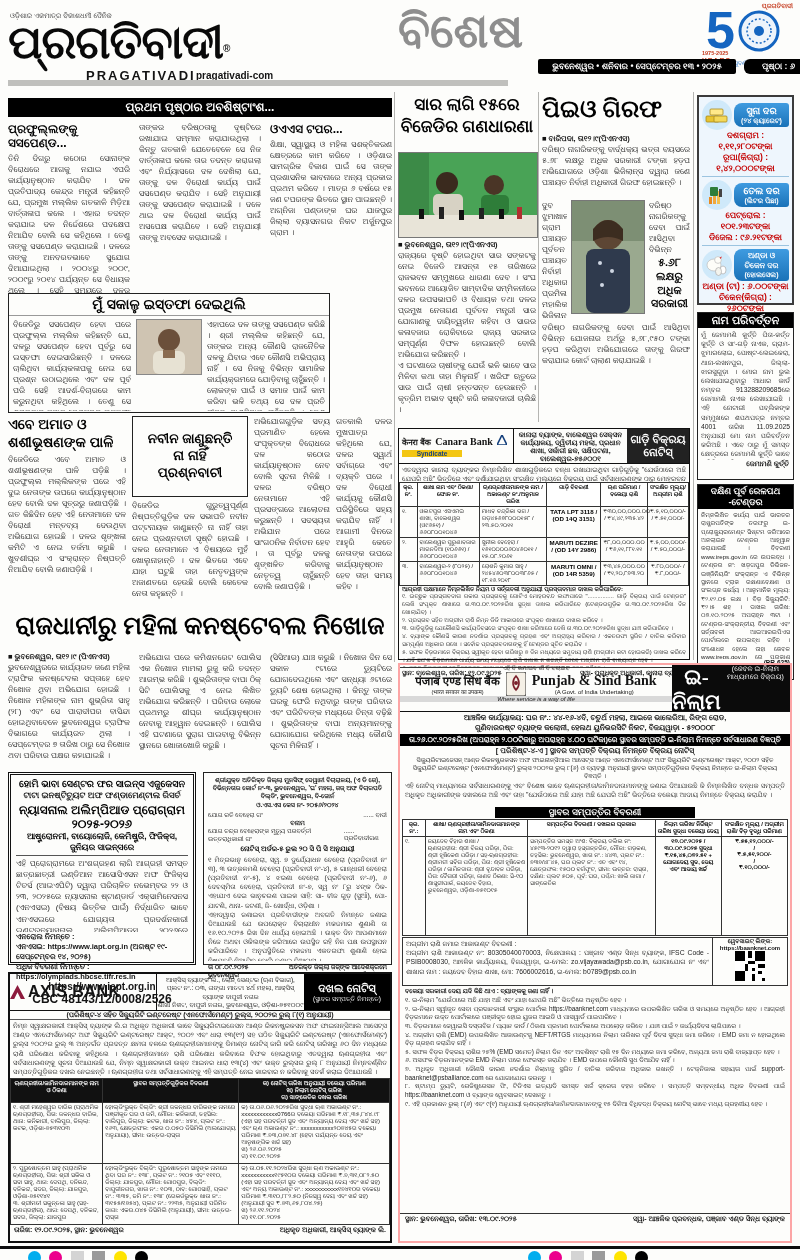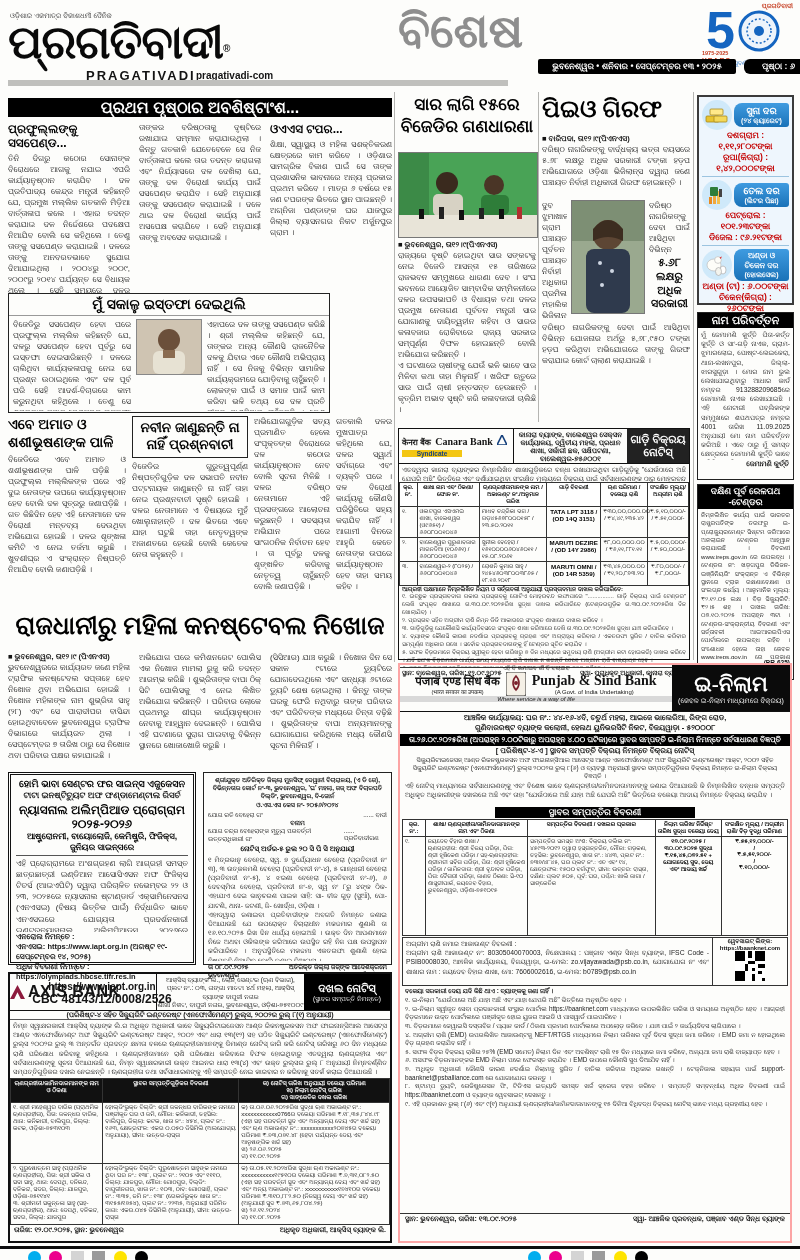--- a/index.html
+++ b/index.html
@@ -52,21 +52,21 @@
   </div>
 
   <div class="abs bar" style="left:538px;top:59px;width:198px;height:15px;font-size:8.5px;line-height:15px;border-radius:2px;">ଭୁବନେଶ୍ୱର • ଶନିବାର • ସେପ୍ଟେମ୍ବର ୧୩ • ୨୦୨୫</div>
   <div class="abs bar" style="left:744px;top:59px;width:69px;height:15px;font-size:8.5px;line-height:15px;border-radius:6px;">ପୃଷ୍ଠା : ୬</div>
   <div class="abs" style="left:8px;top:80px;width:500px;height:6px;background:#c0c0bd;"></div>
 
   <div class="vr" style="left:394px;top:92px;height:570px;"></div>
   <div class="vr" style="left:693px;top:92px;height:568px;"></div>
   <div class="vr" style="left:538px;top:92px;height:330px;"></div>
 
-  <div class="abs bar" style="left:8px;top:98px;width:384px;height:19px;font-size:16px;line-height:19px;">ପ୍ରଥମ ପୃଷ୍ଠାର ଅବଶିଷ୍ଟାଂଶ...</div>
+  <div class="abs bar" style="left:8px;top:98px;width:384px;height:19px;font-size:12px;line-height:19px;">ପ୍ରଥମ ପୃଷ୍ଠାର ଅବଶିଷ୍ଟାଂଶ...</div>
 
   <div class="abs" style="left:8px;top:122px;width:384px;height:168px;display:flex;gap:9px;">
     <div style="width:122px;">
       <div class="hl" style="font-size:12px;margin-bottom:3px;">ପ୍ରଫୁଲ୍ଲଙ୍କୁ ସସପେଣ୍ଡ...</div>
       <div class="bt" style="height:140px;">ତିନି ଦିଗରୁ କଠୋର ସୋନାଙ୍କ ବିରୋଧରେ ଆଗକୁ ନଯାଇ ଏପରି କାର୍ଯ୍ୟାନୁଷ୍ଠାନ କରାଯିବ । ଦଳ ପ୍ରତିପାଦ୍ୟ କେନ୍ଦ୍ର ମନ୍ତ୍ରୀ କହିଛନ୍ତି ଯେ, ପ୍ରମୁଖ ମଲ୍ଲିକ ଗତକାଳି ମିଡ଼ିଆ ବାର୍ତ୍ତାଳାପ କଲେ । ଏହାର ତଦନ୍ତ କରାଯାଇ ଦଳ ନିର୍ଦ୍ଦେଶରେ ପଦକ୍ଷେପ ନିଆଯିବ ବୋଲି ସେ କହିଥିଲେ । ତେଣୁ ତାଙ୍କୁ ସସପେଣ୍ଡ କରାଯାଇଛି । ଦଳରେ ତାଙ୍କୁ ଅନବରତଭାବେ ସୁଯୋଗ ଦିଆଯାଇଥିଲା । ୨୦୦୪ରୁ ୨୦୦୯, ୨୦୦୯ରୁ ୨୦୧୪ ପର୍ଯ୍ୟନ୍ତ ସେ ବିଧାୟକ ଥିଲେ । ସେହି ସମୟରେ ଦଳର ଗୁରୁତ୍ୱପୂର୍ଣ୍ଣ ଦାୟିତ୍ୱରେ ରହିଥିଲେ ।</div>
     </div>
     <div style="width:122px;">
       <div class="bt" style="height:166px;">ତାଙ୍କର ବରିଷ୍ଠତାକୁ ଦୃଷ୍ଟିରେ ରଖାଯାଇ ସମ୍ମାନ କରାଯାଉଥିଲା । କିନ୍ତୁ ଗତକାଳି ଯେତେବେଳେ ସେ ନିଜ ବାର୍ତ୍ତାଳାପ କଲେ ତାର ତଦନ୍ତ କରାଗଲା ଏବଂ ନିର୍ଯ୍ୟାସରେ ଦଳ ଦେଖିଲା ଯେ, ତାଙ୍କୁ ଦଳ ବିରୋଧୀ କାର୍ଯ୍ୟ ପାଇଁ ସସପେଣ୍ଡ କରାଯିବ । ସେହି ଅନୁଯାୟୀ ତାଙ୍କୁ ସସପେଣ୍ଡ କରାଯାଇଛି । ଦଳେ ଥାଇ ଦଳ ବିରୋଧୀ କାର୍ଯ୍ୟ ପାଇଁ ଅସପେକ୍ଷ କରାଯିବେ । ସେହି ଅନୁଯାୟୀ ତାଙ୍କୁ ଅବସେଦ କରାଯାଇଛି ।</div>
     </div>
     <div style="width:122px;">
@@ -88,21 +88,21 @@
       <div class="bt" style="flex:1;height:92px;">ଏହାପରେ ଦଳ ତାଙ୍କୁ ସସପେଣ୍ଡ କରିଛି । ଶ୍ରୀ ମଲ୍ଲିକ କହିଛନ୍ତି ଯେ, ତାଙ୍କର ଅନ୍ୟ କୌଣସି ରାଜନୈତିକ ଦଳକୁ ଯିବାର ଏବେ କୌଣସି ଅଭିପ୍ରାୟ ନାହିଁ । ସେ ନିଜକୁ ବିଭିନ୍ନ ସାମାଜିକ କାର୍ଯ୍ୟକ୍ରମରେ ଯୋଡ଼ିବାକୁ ଚାହୁଁଛନ୍ତି । ଲୋକଙ୍କ ପାଇଁ ଓ ସମାଜ ପାଇଁ କାମ କରିବା ଭଳି ତଥ୍ୟ ସେ ଦଳ ପ୍ରତି ଜୀବନ ବାଣ୍ଟିବାକୁ ଚାହୁଁଛନ୍ତି । ତେଣୁ ନିଜକୁ ସମାଜସେବାରେ ସେ ନିୟୋଜିତ କରିବେ ।</div>
     </div>
   </div>
 
   <div class="abs" style="left:8px;top:416px;width:384px;height:194px;display:flex;gap:6px;">
     <div style="width:118px;">
       <div class="hl" style="font-size:14px;line-height:1.25;margin-bottom:3px;">ଏବେ ଅମାତ ଓ ଶଶୀଭୂଷଣଙ୍କ ପାଳି</div>
       <div class="bt" style="height:148px;">ବିଜେଡିରେ ଏବେ ଅମାତ ଓ ଶଶୀଭୂଷଣଙ୍କ ପାଳି ପଡ଼ିଛି । ପ୍ରଫୁଲ୍ଲ ମଲ୍ଲିକଙ୍କ ପରେ ଏହି ଦୁଇ ନେତାଙ୍କ ଉପରେ କାର୍ଯ୍ୟାନୁଷ୍ଠାନ ହେବ ବୋଲି ଦଳ ସୂତ୍ରରୁ ଜଣାପଡ଼ିଛି । ଗତ କିଛିଦିନ ହେବ ଏହି ନେତାମାନେ ଦଳ ବିରୋଧୀ ମନ୍ତବ୍ୟ ଦେଉଥିବା ଅଭିଯୋଗ ହୋଇଛି । ଦଳର ଶୃଙ୍ଖଳା କମିଟି ଏ ନେଇ ତର୍ଜମା କରୁଛି । ଖୁବଶୀଘ୍ର ଏ ସଂକ୍ରାନ୍ତ ନିଷ୍ପତ୍ତି ନିଆଯିବ ବୋଲି ଜଣାପଡ଼ିଛି ।</div>
     </div>
     <div style="width:116px;">
-      <div class="hl box center" style="font-size:13.5px;line-height:1.25;padding:3px;">ନବୀନ ଜାଣୁଛନ୍ତି ନା ନାହିଁ ପ୍ରଶ୍ନବାଚୀ</div>
+      <div class="hl box center" style="font-size:13.5px;line-height:1.25;padding:14px;">ନବୀନ ଜାଣୁଛନ୍ତି ନା ନାହିଁ ପ୍ରଶ୍ନବାଚୀ</div>
       <div class="bt" style="height:128px;margin-top:3px;">ବିଜେଡିର ଗୁରୁତ୍ୱପୂର୍ଣ୍ଣ ନିଷ୍ପତ୍ତିଗୁଡ଼ିକ ଦଳ ସଭାପତି ନବୀନ ପଟ୍ଟନାୟକ ଜାଣୁଛନ୍ତି ନା ନାହିଁ ତାହା ନେଇ ପ୍ରଶ୍ନବାଚୀ ସୃଷ୍ଟି ହୋଇଛି । ଦଳର ନେତାମାନେ ଏ ବିଷୟରେ ମୁହଁ ଖୋଲୁନାହାନ୍ତି । ଦଳ ଭିତରେ ଏବେ ଯାହା ଘଟୁଛି ତାହା ନେତୃତ୍ୱଙ୍କ ଅଜାଣତରେ ହେଉଛି ବୋଲି କେତେକ ନେତା କହୁଛନ୍ତି ।</div>
     </div>
     <div style="width:76px;">
       <div class="bt" style="height:192px;">ଅଭିଯୋଗଗୁଡ଼ିକ ସତ୍ୟ ପ୍ରମାଣିତ ହେଲେ ସଂପୃକ୍ତଙ୍କ ବିରୋଧରେ ଦଳ କଠୋର କାର୍ଯ୍ୟାନୁଷ୍ଠାନ ନେବ ବୋଲି ସୂଚନା ମିଳିଛି । ଦଳର ବରିଷ୍ଠ ନେତାମାନେ ଏହି ପ୍ରସଙ୍ଗରେ ଆଲୋଚନା କରୁଛନ୍ତି । ସଦସ୍ୟତା ଅଭିଯାନ ପରେ ସାଂଗଠନିକ ନିର୍ବାଚନ ହେବ । ତା ପୂର୍ବରୁ ଦଳକୁ ଶୃଙ୍ଖଳିତ କରିବାକୁ ନେତୃତ୍ୱ ଚାହୁଁଛନ୍ତି ବୋଲି ଜଣାପଡ଼ିଛି ।</div>
     </div>
     <div style="flex:1;">
       <div class="bt" style="height:192px;">ଗତକାଲି ଦଳର ମୁଖପାତ୍ର କହିଥିଲେ ଯେ, ଦଳର ସ୍ୱାର୍ଥ ସର୍ବାଗ୍ରେ ଏବଂ ବ୍ୟକ୍ତି ପରେ । ଦଳ ବିରୋଧୀ କାର୍ଯ୍ୟକୁ କୌଣସି ପରିସ୍ଥିତିରେ ସହ୍ୟ କରାଯିବ ନାହିଁ । ଆଗାମୀ ଦିନରେ ଆହୁରି କେତେ ନେତାଙ୍କ ଉପରେ କାର୍ଯ୍ୟାନୁଷ୍ଠାନ ହେବ ତାହା ସମୟ କହିବ ।</div>
     </div>
   </div>
 
@@ -395,21 +395,21 @@
               <path d="M10 4 C6 8 6 14 10 18 C14 14 14 8 10 4Z" fill="none" stroke="#7a1f2b" stroke-width="1.6"></path>
               <circle cx="10" cy="11" r="2" fill="#7a1f2b"></circle>
             </svg>
           <div class="center">
             <div style="font-size:14px;font-weight:bold;font-family:'Liberation Serif',serif;">Punjab &amp; Sind Bank</div>
             <div style="font-size:6px;">(A Govt. of India Undertaking)</div>
           </div>
         </div>
         <div class="center" style="font-size:6px;font-style:italic;background:#d9d9d9;">Where service is a way of life</div>
       </div>
-      <div class="bar" style="width:118px;display:flex;flex-direction:column;justify-content:center;background:#0b0b0b;">
+      <div class="bar" style="width:118px;display:flex;flex-direction:row;justify-content:center;background:#0b0b0b;">
         <span style="font-size:21px;font-family:'Liberation Serif',serif;">ଇ-ନିଲାମ</span>
         <span style="font-size:7px;font-weight:normal;">(କେବଳ ଇ-ନିଲାମ ମାଧ୍ୟମରେ ବିକ୍ରୟ)</span>
       </div>
     </div>
     <div class="center pre" style="font-size:7.5px;font-weight:bold;padding:1px 0;">ଆଞ୍ଚଳିକ କାର୍ଯ୍ୟାଳୟ: ଘର ନଂ.: ୪୪-୧୬-୪ବି, ଚତୁର୍ଥ ମହଲା, ଆଇଜେ ଭାଲେରିଆ, ରିଙ୍ଗ ରୋଡ,
 ଗୁଣିବାରରଷ୍ଟ ବ୍ୟାଙ୍କ କଲୋନୀ, ହେଲଥ ୟୁନିଭରସିଟି ନିକଟ, ବିଜୟୱାଡ଼ା - ୫୨୦୦୦୮</div>
     <div class="bar" style="font-size:7.5px;padding:1px 0;">ତା.୨୬.୦୯.୨୦୨୫ରିଖ (ଅପରାହ୍ନ ୨.୦୦ଟିକାରୁ ଅପରାହ୍ନ ୪.୦୦ ଘଟିକା)ରେ ସ୍ଥାବର ସମ୍ପତ୍ତି ଇ-ନିଲାମ ନିମନ୍ତେ ସର୍ବସାଧାରଣ ବିଜ୍ଞପ୍ତି</div>
     <div class="center" style="font-size:7.5px;font-weight:bold;">[ ପରିଶିଷ୍ଟ-୪-ଏ ] ସ୍ଥାବର ସମ୍ପତ୍ତି ବିକ୍ରୟ ନିମନ୍ତେ ବିକ୍ରୟ ନୋଟିସ୍</div>
     <div class="center" style="font-size:6.3px;padding:0 6px;">ସିକ୍ୟୁରିଟାଇଜେସନ୍ ଆଣ୍ଡ ରିକନଷ୍ଟ୍ରକସନ ଅଫ ଫାଇନାନ୍ସିଆଲ ଆସେଟ୍ସ ଆଣ୍ଡ ଏନଫୋର୍ସମେଣ୍ଟ ଅଫ ସିକ୍ୟୁରିଟି ଇଣ୍ଟରେଷ୍ଟ ଆକ୍ଟ, ୨୦୦୨ ସହିତ ସିକ୍ୟୁରିଟି ଇଣ୍ଟରେଷ୍ଟ (ଏନଫୋର୍ସମେଣ୍ଟ) ରୁଲ୍ସ ୨୦୦୨ର ରୁଲ୍ ୮(୬) ଓ ବ୍ୟବସ୍ଥା ଅନୁଯାୟୀ ସ୍ଥାବର ସମ୍ପତ୍ତିଗୁଡ଼ିକର ବିକ୍ରୟ ନିମନ୍ତେ ଇ-ନିଲାମ ବିକ୍ରୟ ବିଜ୍ଞପ୍ତି ।</div>
     <div class="bt-sm" style="padding:1px 5px;height:24px;">ଏହି ନୋଟିସ୍ ମାଧ୍ୟମରେ ସର୍ବସାଧାରଣଙ୍କୁ ଏବଂ ବିଶେଷ ଭାବେ ଋଣଗ୍ରହୀତା/ଜାମିନଦାତାମାନଙ୍କୁ ଜଣାଇ ଦିଆଯାଉଛି କି ନିମ୍ନଲିଖିତ ବନ୍ଧକ ସମ୍ପତ୍ତି ଅଧିକୃତ ଅଧିକାରୀଙ୍କ ଦଖଲରେ ଅଛି ଏବଂ ତାହା "ଯେଉଁଠାରେ ଅଛି ଯାହା ଅଛି ଯେପରି ଅଛି" ଭିତ୍ତିରେ ବକେୟା ଆଦାୟ ନିମନ୍ତେ ବିକ୍ରୟ କରାଯିବ ।</div>

